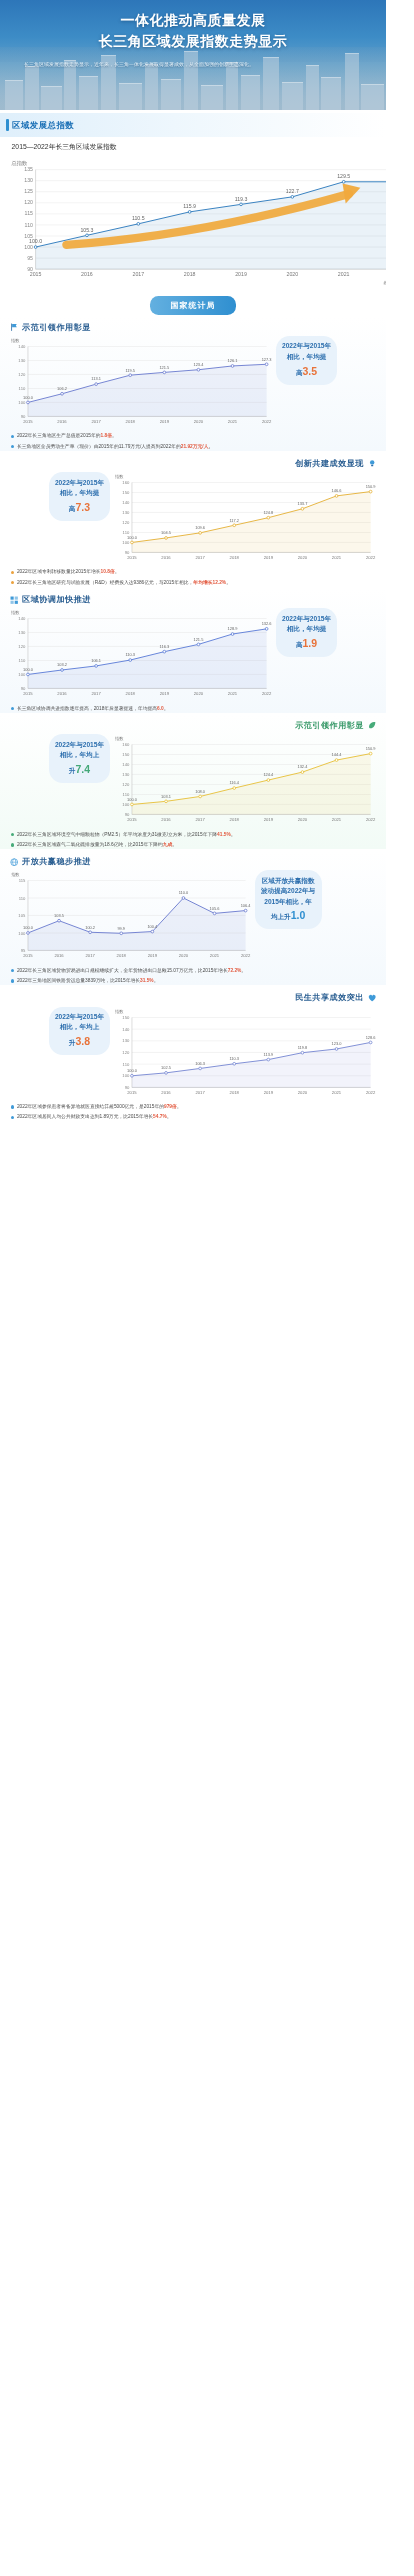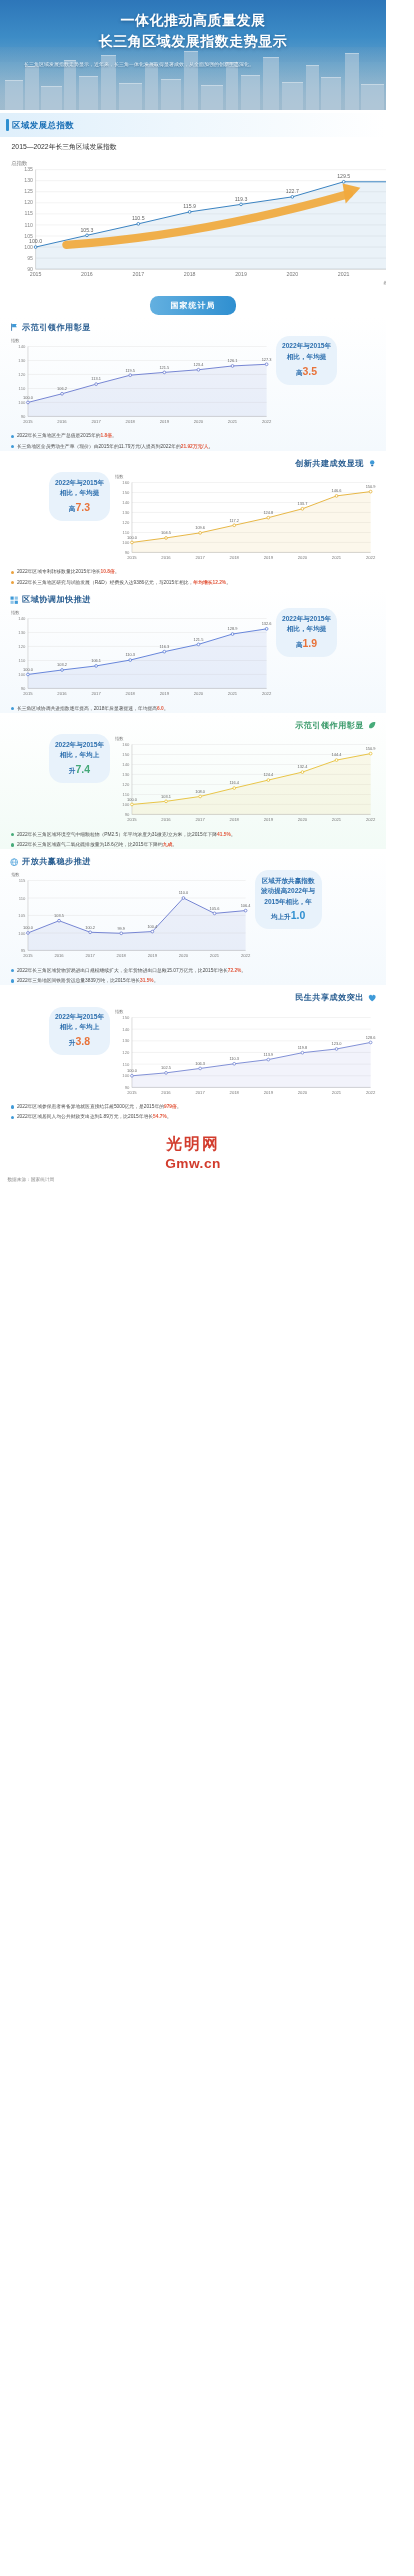--- a/index.html
+++ b/index.html
@@ -662,20 +662,15 @@
         <span class="dot"></span>
         <span><span>2022年区域参保患者将备异地就医直接结算超5000亿元，是2015年的</span><span class="hl">979倍</span><span>。</span></span>
       </div>
       <div class="note">
         <span class="dot"></span>
         <span><span>2022年区域居民人均公共财政支出达到1.89万元，比2015年增长</span><span class="hl">54.7%</span><span>。</span></span>
       </div>
     </div>
   </div>
 
-  <div class="footer">
-    <div class="logo-cn">光明网</div>
-    <div class="logo-sub">Gmw.cn</div>
-    <div class="src">数据来源：国家统计局</div>
-  </div>
 
 </div>
 
 
 </body></html>

